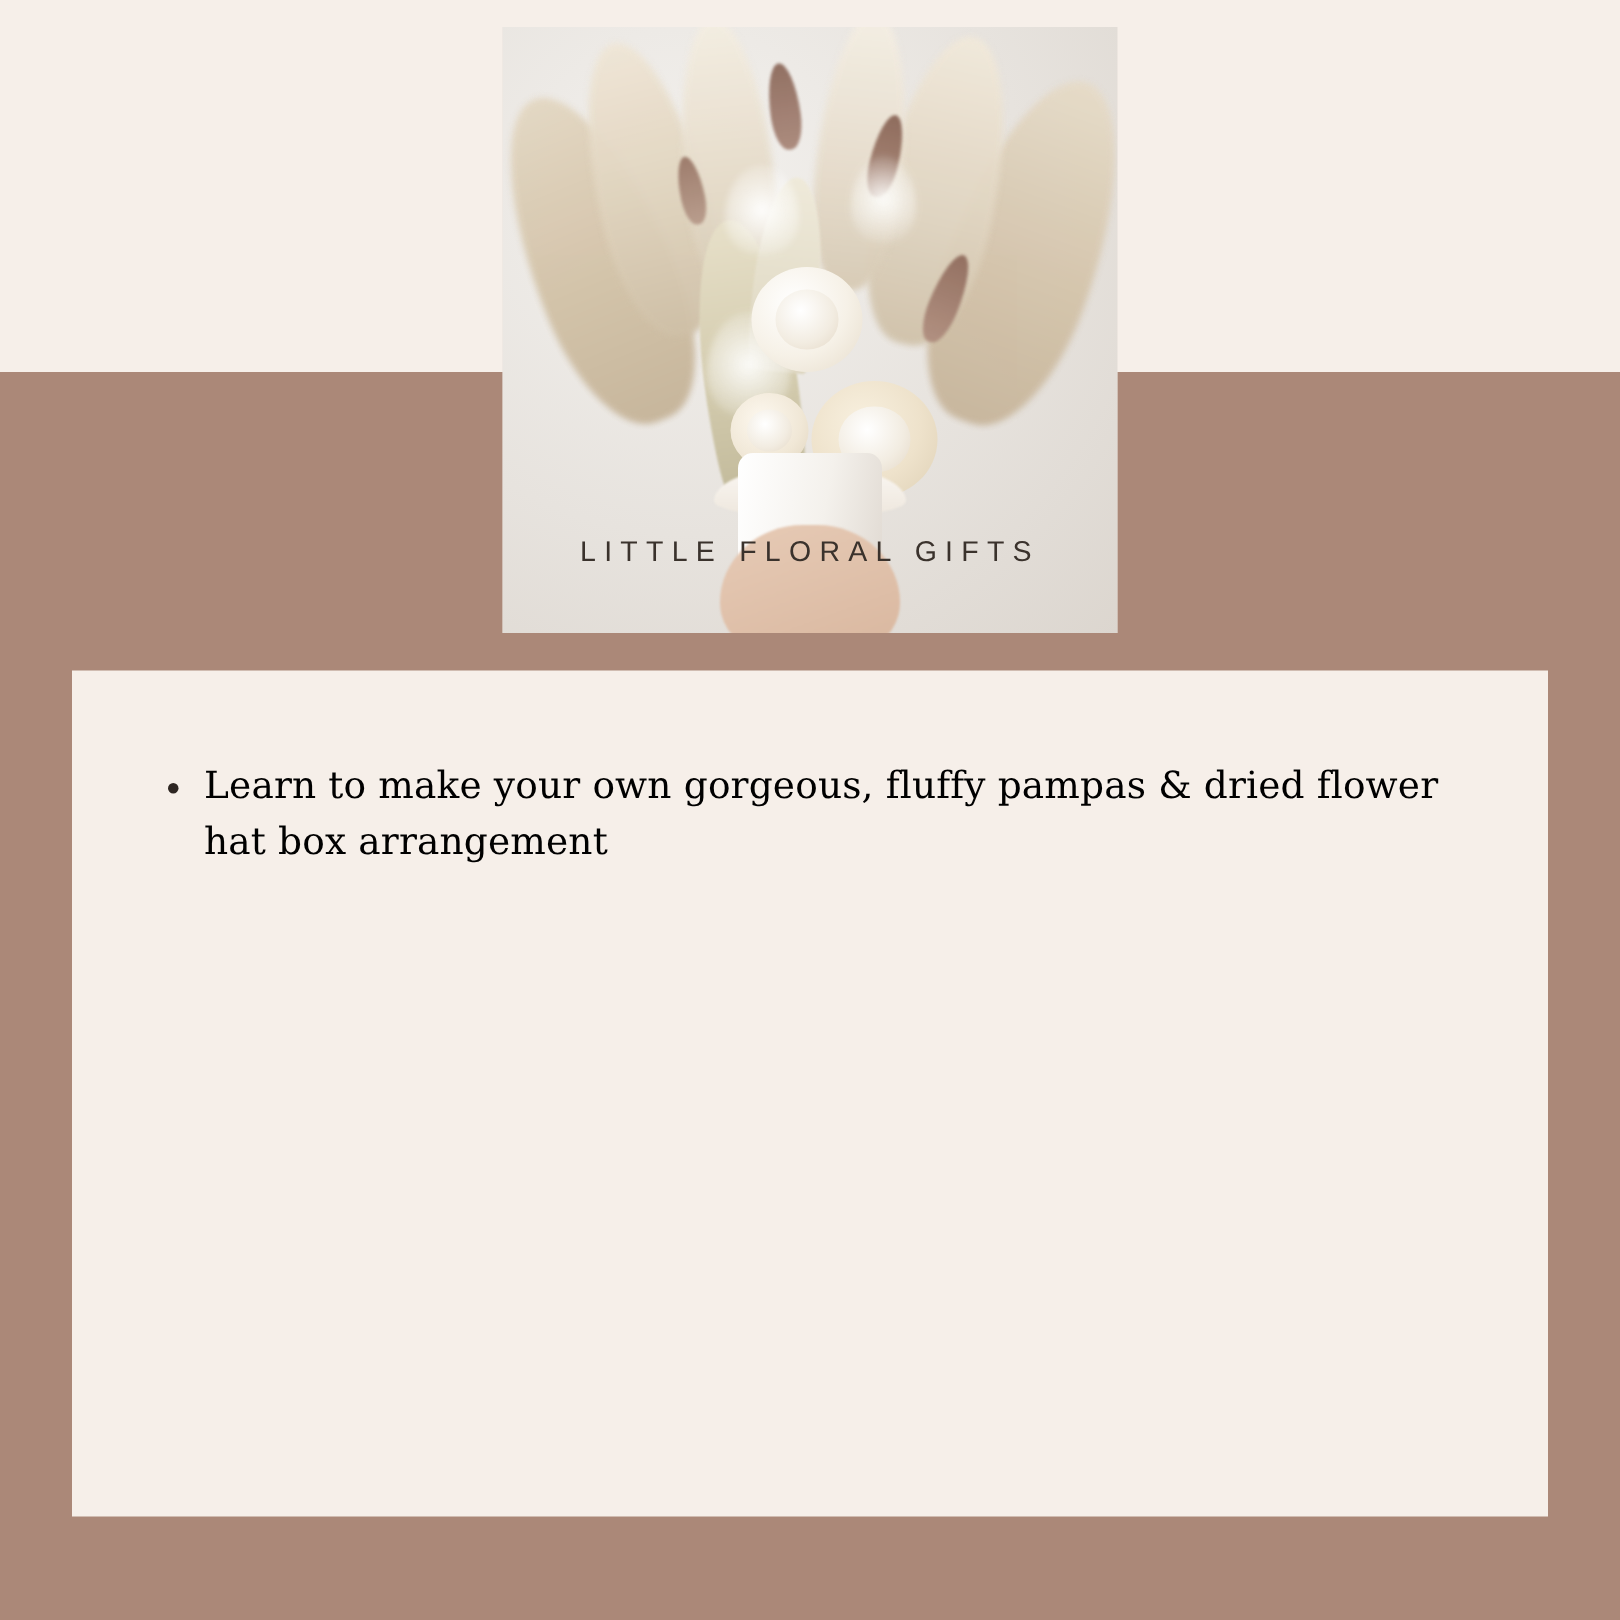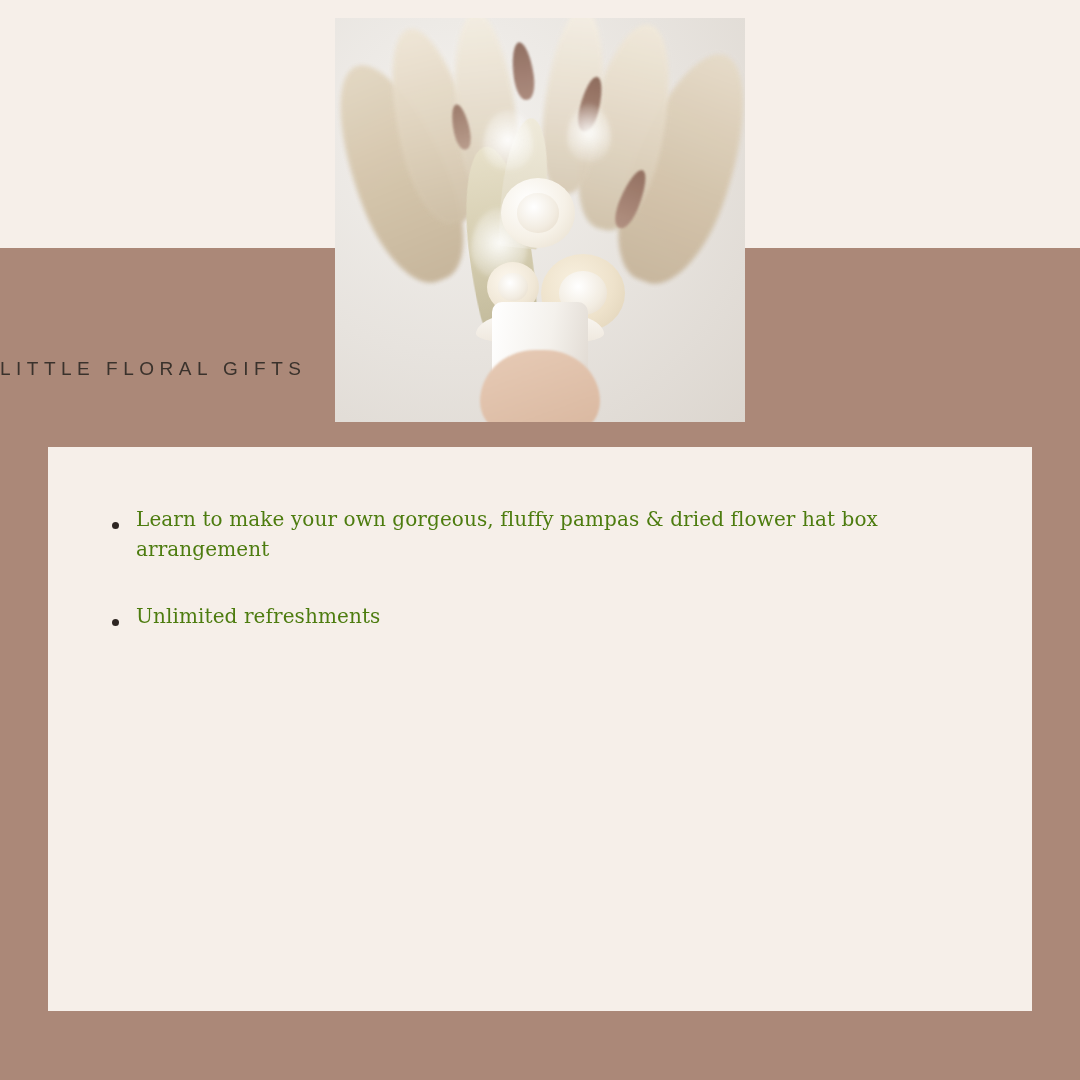--- a/index.html
+++ b/index.html
@@ -108,20 +108,21 @@
     background: linear-gradient(160deg, #e7cbb6 0%, #d9b79f 100%);
     border-radius: 46% 46% 30% 30% / 60% 60% 40% 40%;
     filter: blur(0.8px);
   }
 
   .brand {
     position: absolute;
     left: 0;
     right: 0;
     top: 358px;
+    text-align: center;
     font-family: "Liberation Sans", sans-serif;
     font-size: 19px;
     letter-spacing: 5.5px;
     color: #3a322c;
     text-transform: uppercase;
     z-index: 6;
   }
 
   
   .panel {
@@ -141,23 +142,23 @@
     margin: 0;
     padding: 0;
     list-style: none;
   }
 
   .bullet {
     position: relative;
     padding-left: 28px;
     margin-bottom: 38px;
     font-family: "DejaVu Serif", serif;
-    font-size: 20px;
+    font-size: 25px;
     line-height: 1.48;
-    color: #4d7c0f;
+    color: #000000;
     letter-spacing: 0.1px;
     max-width: 880px;
   }
   .bullet:last-child { margin-bottom: 0; }
 
   .bullet::before {
     content: "";
     position: absolute;
     left: 4px;
     top: 17px;
@@ -221,17 +222,16 @@
     <div class="ribbon"></div>
     <div class="vase"></div>
     <div class="hand"></div>
   </div>
 
   <div class="brand">LITTLE FLORAL GIFTS</div>
 
   <div class="panel">
     <ul class="bullets">
       <li class="bullet">Learn to make your own gorgeous, fluffy pampas &amp; dried flower hat box arrangement</li>
-      <li class="bullet">Unlimited refreshments</li>
     </ul>
   </div>
 
 </div>
 
 </body></html>

